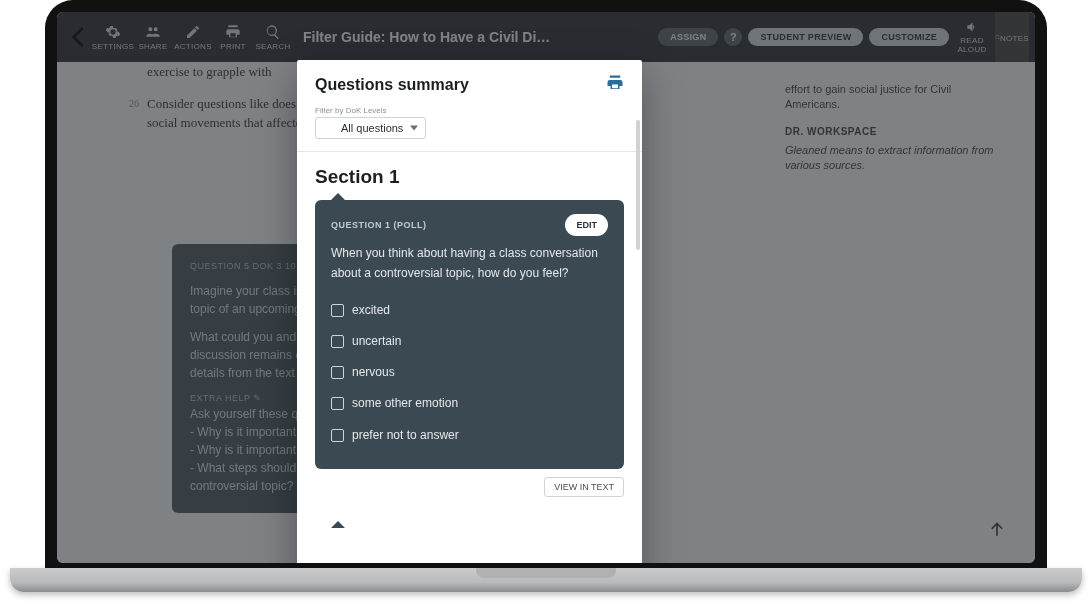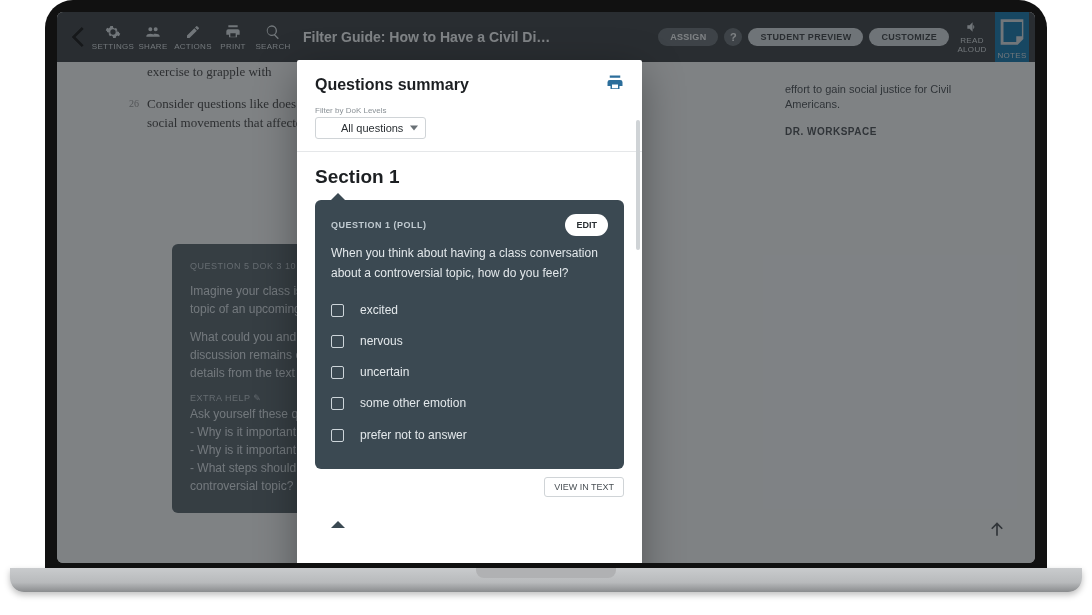--- a/index.html
+++ b/index.html
@@ -15,21 +15,21 @@
   .tb-btn svg { width:16px; height:16px; fill:#cbd1d5; }
   .tb-label { margin-top:2px; letter-spacing:0.3px; }
   .back-btn { width:30px; display:flex; align-items:center; justify-content:center; cursor:pointer;}
   .doc-title { margin-left: 10px; font-size:14px; font-weight:600; color:#eaeef0; }
   .tb-right { margin-left:auto; display:flex; align-items:center; gap:6px;}
   .pill { background:#5a6167; color:#e6e9eb; font-size:9px; font-weight:600; padding:4px 12px; border-radius:14px; letter-spacing:0.3px; cursor:pointer;}
   .pill.light { background:#c6ccd0; color:#2a2f33;}
   .help-circ { width:18px;height:18px;border-radius:50%;background:#5a6167;display:flex;align-items:center;justify-content:center;font-size:11px;font-weight:700;color:#e6e9eb;cursor:pointer;}
   .tb-icon-only { width:34px; display:flex; flex-direction:column; align-items:center; justify-content:center; height:47px; cursor:pointer;text-align:center;}
   .tb-icon-only svg { width:14px;height:14px;fill:#cbd1d5;}
-  .notes-col { width:34px; background:#0369a1; height:50px; display:flex; flex-direction:column; align-items:center; justify-content:center; cursor:pointer;}
+  .notes-col { width:34px; background:#404040; height:50px; display:flex; flex-direction:row; align-items:center; justify-content:center; cursor:pointer;}
   
   .article { position:absolute; top:50px; left:90px; width:370px; font-family: Georgia, serif; color:#333; font-size:13px; line-height:1.5; z-index:5; }
   .para-num { font-size:10px; color:#888; position:absolute; left:-18px; top:2px;}
   .para { position:relative; margin-bottom:12px;}
   
   .right-ann { position:absolute; top:70px; right:30px; width:220px; font-size:11px; color:#3a3f43; z-index:5; line-height:1.4;}
   .ann-head { font-size:10px; font-weight:700; letter-spacing:0.5px; color:#3a3f43; margin-top:12px; margin-bottom:4px;}
   
   .bg-qcard { position:absolute; top:232px; left:115px; width:390px; background:#47545c; border-radius:6px; padding:16px 18px 18px; color:#cdd5da; font-size:12px; line-height:1.5; z-index:5;}
   .bg-qlabel { font-size:9px; letter-spacing:0.5px; color:#aeb8be;}
@@ -48,21 +48,21 @@
   .filter-sel{display:inline-flex;align-items:flex-end;font-size:11px;color:#2a2f33;border:1px solid #d0d4d7;border-radius:3px;padding:4px 22px 4px 25px;position:relative;cursor:pointer;}
   .filter-sel:after{content:"";position:absolute;right:7px;top:50%;width:0;height:0;border-left:4px solid transparent;border-right:4px solid transparent;border-top:5px solid #6a7176;transform:translateY(-50%);}
   .modal-body { flex:1; overflow:auto; padding:14px 18px 4px;}
   .sect-h { font-size:19px; font-weight:700; color:#1c1f22; margin-bottom:12px;}
   .qcard { position:relative; background:#3b4952; border-radius:6px; padding:14px 16px 18px; color:#e3e8eb; font-size:12px; line-height:1.6;}
   .qcard:before { content:""; position:absolute; top:-7px; left:16px; width:0;height:0;border-left:7px solid transparent;border-right:7px solid transparent;border-bottom:7px solid #3b4952;}
   .qtop { display:flex; align-items:center; margin-bottom:8px;}
   .qtag { font-size:9px; letter-spacing:0.5px; color:#c1cbd1; font-weight:600;}
   .edit-pill { margin-left:auto; background:#fff; color:#2a2f33; font-size:9px; font-weight:700; padding:4px 11px; border-radius:12px; cursor:pointer;}
   .opts { margin-top:12px;}
-  .opt { display:flex; align-items:center; gap:16px; padding:6px 0; cursor:pointer;}
+  .opt { display:flex; align-items:center; gap:8px; padding:6px 0; cursor:pointer;}
   .cb { width:13px;height:13px;border:1.5px solid #cdd5da;border-radius:2px;flex-shrink:0;}
   .view-link { display:inline-block; margin:8px 0 12px auto; float:right; border:1px solid #d0d4d7; border-radius:3px; font-size:9px; padding:4px 9px; color:#4a5055; cursor:pointer;}
   .next-card-tip { clear:both; height:20px; position:relative;}
   .next-card-tip:before{ content:""; position:absolute; top:12px; left:16px; width:0;height:0;border-left:7px solid transparent;border-right:7px solid transparent;border-bottom:7px solid #3b4952;}
   .modal-foot { border-top:1px solid #e5e7e9; padding:10px 18px; text-align:right;}
   .close-btn { font-size:12px; font-weight:700; color:#1976a8; letter-spacing:0.5px; cursor:pointer;}
   .modal-scroll { position:absolute; top:60px; right:2px; width:4px; height:130px; background:#cfd3d6; border-radius:2px;}
 </style>
 </head>
 <body>
@@ -132,20 +132,21 @@
       <div class="para">
         <span class="para-num">26</span>
         <span>Consider questions like does each group see the to legislators and activ social movements that affected change throug</span>
       </div>
     </div>
 
     <div class="right-ann">
       <div>effort to gain social justice for Civil</div>
       <div>Americans.</div>
       <div class="ann-head">DR. WORKSPACE</div>
+      <div><i>Gleaned means to extract information from various sources.</i></div>
     </div>
 
     <div class="bg-qcard">
       <div class="bg-qlabel">QUESTION 5   DOK 3   10 point</div>
       <div style="height:8px"></div>
       <div>Imagine your class is</div>
       <div>topic of an upcoming</div>
       <div style="height:10px"></div>
       <div>What could you and</div>
       <div>discussion remains c</div>
@@ -189,25 +190,25 @@
             <span class="edit-pill">EDIT</span>
           </div>
           <div>When you think about having a class conversation about a controversial topic, how do you feel?</div>
           <div class="opts">
             <div class="opt">
                 <span class="cb"></span>
                 <span>excited</span>
               </div>
             <div class="opt">
                 <span class="cb"></span>
+                <span>uncertain</span>
+              </div>
+            <div class="opt">
+                <span class="cb"></span>
                 <span>nervous</span>
-              </div>
-            <div class="opt">
-                <span class="cb"></span>
-                <span>uncertain</span>
               </div>
             <div class="opt">
                 <span class="cb"></span>
                 <span>some other emotion</span>
               </div>
             <div class="opt">
                 <span class="cb"></span>
                 <span>prefer not to answer</span>
               </div>
           </div>

